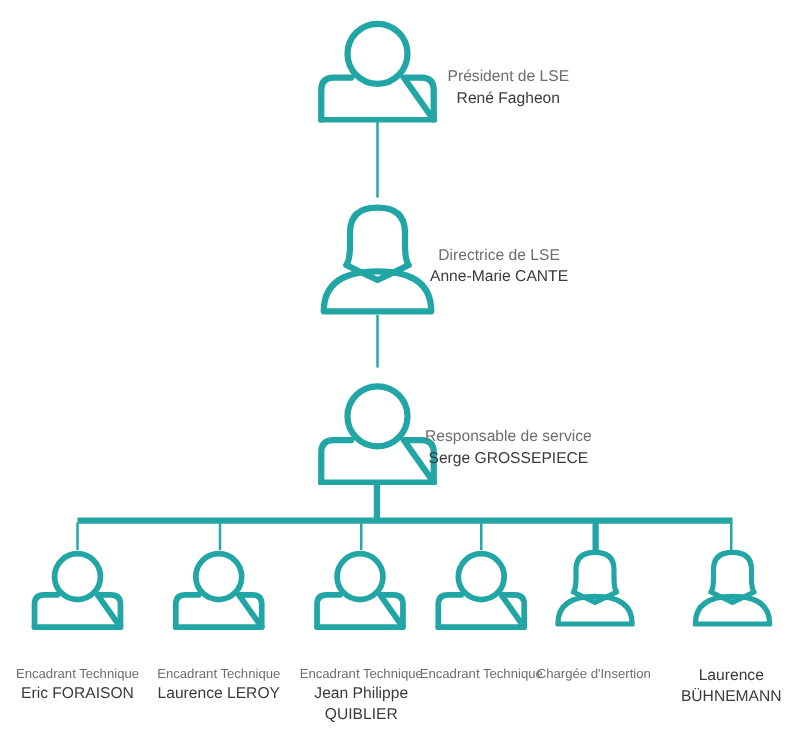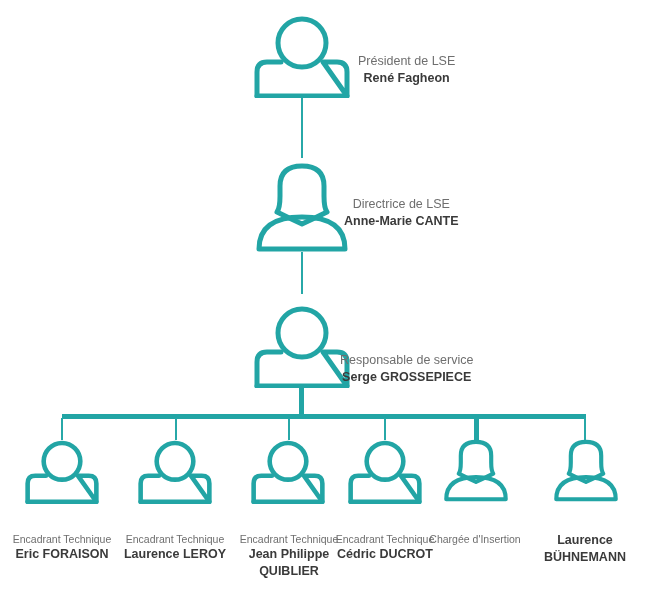--- a/index.html
+++ b/index.html
@@ -60,21 +60,21 @@
     text-align: center;
     width: 130px;
   }
   .role {
     color: #6e6e6e;
     font-weight: normal;
     line-height: 1.35;
   }
   .person {
     color: #3a3a3a;
-    font-weight: bold;
+    font-weight: normal;
     line-height: 1.35;
   }
   .label-side .role { font-size: 12.5px; }
   .label-side .person { font-size: 12.5px; }
   .label-below .role { font-size: 10.5px; }
   .label-below .person { font-size: 12.5px; }
 </style>
 </head>
 <body>
 
@@ -119,21 +119,21 @@
   </div>
 
   <div class="node" style="left:247px; top:306px;">
     <svg class="figure" width="110" height="82" viewBox="0 0 110 82">
       <circle cx="55" cy="27" r="24" fill="none" stroke="#22a5a5" stroke-width="5"></circle>
       <path d="M 10 80 L 10 56 Q 10 46 20 46 L 34 46
                M 76 46 L 90 46 Q 100 46 100 56 L 100 80 Z" fill="none" stroke="#22a5a5" stroke-width="5" stroke-linecap="round" stroke-linejoin="round"></path>
       <path d="M 10 80 L 100 80" fill="none" stroke="#22a5a5" stroke-width="5" stroke-linecap="round"></path>
     </svg>
   </div>
-  <div class="label-side" style="left:340px; top:352px;">
+  <div class="label-side" style="left:340px; top:341px;">
     <div class="role">Responsable de service</div>
     <div class="person">Serge GROSSEPIECE</div>
   </div>
 
   <div class="node" style="left:20px; top:440px;">
     <svg class="figure" width="84" height="64" viewBox="0 0 110 82">
       <circle cx="55" cy="27" r="24" fill="none" stroke="#22a5a5" stroke-width="6"></circle>
       <path d="M 10 80 L 10 56 Q 10 46 20 46 L 34 46
                M 76 46 L 90 46 Q 100 46 100 56 L 100 80 Z" fill="none" stroke="#22a5a5" stroke-width="6" stroke-linecap="round" stroke-linejoin="round"></path>
       <path d="M 10 80 L 100 80" fill="none" stroke="#22a5a5" stroke-width="6" stroke-linecap="round"></path>
@@ -173,21 +173,20 @@
   <div class="node" style="left:343px; top:440px;">
     <svg class="figure" width="84" height="64" viewBox="0 0 110 82">
       <circle cx="55" cy="27" r="24" fill="none" stroke="#22a5a5" stroke-width="6"></circle>
       <path d="M 10 80 L 10 56 Q 10 46 20 46 L 34 46
                M 76 46 L 90 46 Q 100 46 100 56 L 100 80 Z" fill="none" stroke="#22a5a5" stroke-width="6" stroke-linecap="round" stroke-linejoin="round"></path>
       <path d="M 10 80 L 100 80" fill="none" stroke="#22a5a5" stroke-width="6" stroke-linecap="round"></path>
     </svg>
   </div>
   <div class="label-below" style="left:320px; top:532px; width:130px;">
     <div class="role">Encadrant Technique</div>
-    <div class="person">Cédric DUCROT</div>
   </div>
 
   <div class="node" style="left:438px; top:434px;">
     <svg class="figure" width="76" height="71" viewBox="0 0 110 92">
       <path d="M 30 52 Q 33 48 33 36 L 33 26 Q 33 6 55 6 Q 77 6 77 26 L 77 36
                Q 77 48 80 52 Q 68 58 55 64 Q 42 58 30 52 Z" fill="none" stroke="#22a5a5" stroke-width="6" stroke-linejoin="round" stroke-linecap="round"></path>
       <path d="M 12 89 Q 12 57 55 57 Q 98 57 98 89 Z" fill="none" stroke="#22a5a5" stroke-width="6" stroke-linejoin="round" stroke-linecap="round"></path>
     </svg>
   </div>
   <div class="label-below" style="left:411px; top:532px; width:128px;">

